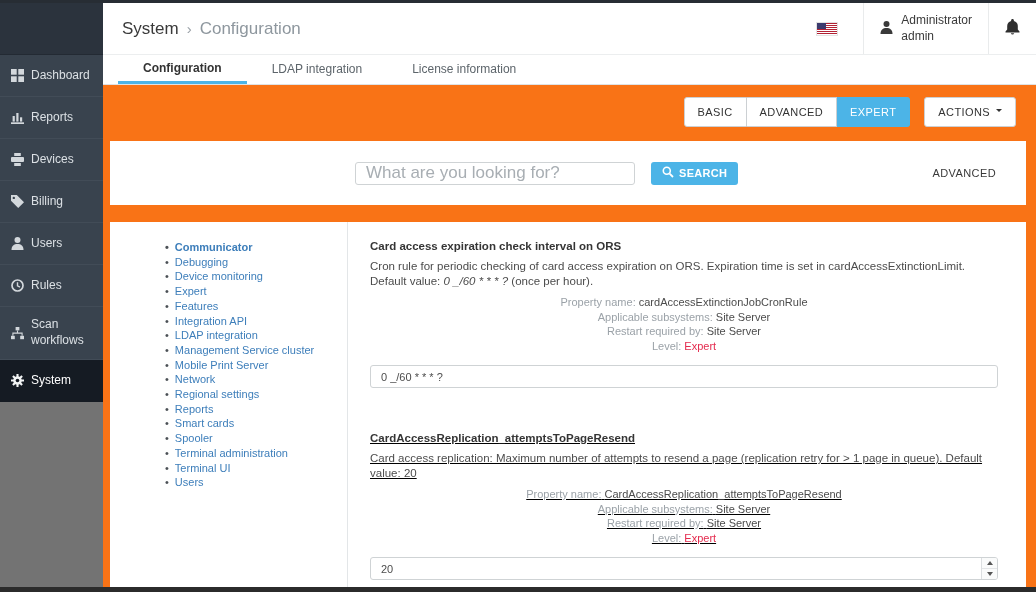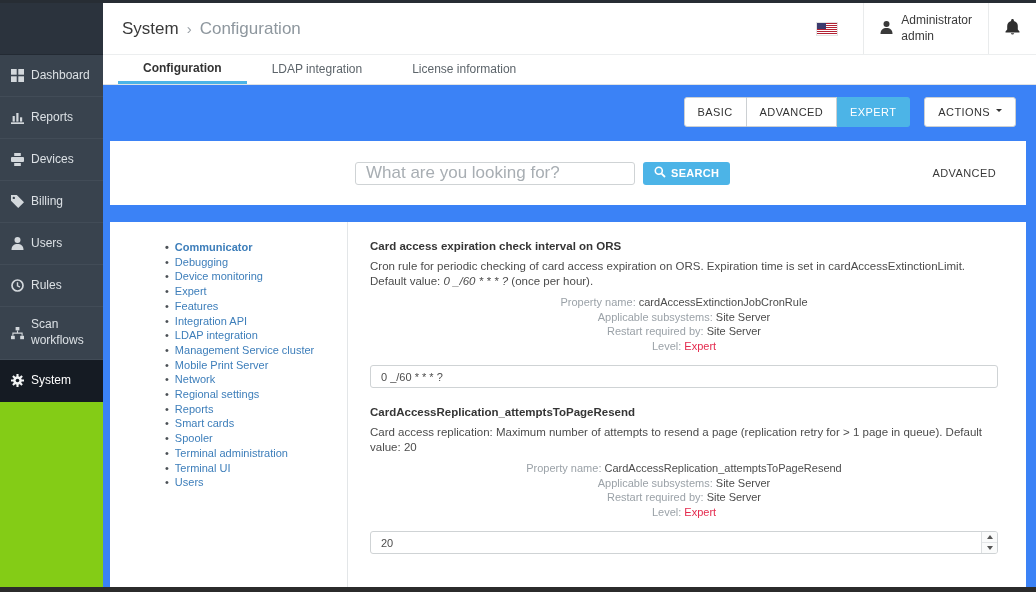--- a/index.html
+++ b/index.html
@@ -3,21 +3,21 @@
 <meta charset="utf-8">
 <style>
   * { margin:0; padding:0; box-sizing:border-box; }
   html,body { width:1036px; height:592px; }
   body { font-family:"Liberation Sans", sans-serif; background:#eef0f1; position:relative; overflow:hidden; }
 
   .top-edge { position:absolute; left:0; top:0; width:1036px; height:3px; background:#272d34; z-index:40; }
   .bottom-edge { position:absolute; left:0; bottom:0; width:1036px; height:5px; background:#2b2b2b; z-index:40; }
 
   
-  .sidebar { position:absolute; left:0; top:0; width:103px; height:592px; background:#84cc16; z-index:10; }
+  .sidebar { position:absolute; left:0; top:0; width:103px; height:592px; background:#737373; z-index:10; }
   .logo-area { height:55px; background:#2b333d; border-bottom:1px solid #232a33; }
   .nav-item { display:flex; align-items:center; height:42px; padding-left:10px; background:#39434e;
               border-bottom:1px solid #424c57; color:#dbe0e4; font-size:12px; cursor:pointer; }
   .nav-item.tall { height:53px; }
   .nav-item.active { background:#151b23; border-bottom-color:#151b23; color:#fff; }
   .nav-icon { width:14px; flex:none; display:flex; justify-content:center; margin-right:7px; }
   .nav-label { line-height:1.3; max-width:66px; }
 
   
   .main { position:absolute; left:103px; top:3px; width:933px; height:589px; }
@@ -32,42 +32,42 @@
   .header-cell.first { border-left:none; padding:0 26px; }
   .flag { width:20px; height:12px; position:relative;
           background:repeating-linear-gradient(180deg,#b22234 0 1px,#fff 1px 1.93px); box-shadow:0 0 0 1px #e3e3e3; }
   .flag::after { content:""; position:absolute; left:0; top:0; width:9px; height:6.5px; background:#3c3b6e; }
   .user-text { font-size:12px; color:#3a3a3a; line-height:1.3; margin-left:8px; }
 
   .tabbar { height:30px; background:#fff; border-bottom:1px solid #dfe2e4; display:flex; padding-left:15px; }
   .tab { font-size:12px; color:#5d656b; padding:0 25px; line-height:29px; cursor:pointer; }
   .tab.active { color:#333; font-weight:bold; border-bottom:3px solid #4cb4e7; line-height:26px; }
 
-  .content { position:relative; height:507px; background:#3b82f6; }
+  .content { position:relative; height:507px; background:#f97316; }
 
   
   .level-toolbar { position:absolute; top:12px; right:20px; display:flex; align-items:center; }
   .btn { height:30px; line-height:28px; padding:0 13px; background:#fff; border:1px solid #ccd0d3;
          font-size:11px; color:#333; letter-spacing:.4px; cursor:pointer; font-family:inherit; }
   .btn-group { display:flex; }
   .btn-group .btn + .btn { border-left:none; }
   .btn-group .btn:first-child { border-radius:3px 0 0 3px; }
   .btn-group .btn:last-child { border-radius:0 3px 3px 0; }
   .btn.active { background:#4cb4e7; border-color:#4cb4e7; color:#fff; }
   .btn-actions { margin-left:14px; border-radius:3px; }
   .caret-down { display:inline-block; width:0; height:0; border:3.5px solid transparent; border-top-color:#333;
                 margin-left:6px; vertical-align:1px; }
 
   
   .search-panel { position:absolute; left:7px; top:56px; width:916px; height:64px; background:#fff; }
   .search-row { display:flex; align-items:center; height:100%; padding-left:245px; }
   .search-input { width:280px; height:23px; border:1px solid #cfd3d5; border-radius:3px; padding:0 10px;
                   font-size:17px; color:#555; font-family:inherit; outline:none; }
   .search-input::placeholder { color:#a8aeb3; }
-  .search-btn { height:23px; margin-left:8px; background:#4cb4e7; border:none; border-radius:3px; color:#fff;
+  .search-btn { height:23px; margin-left:16px; background:#4cb4e7; border:none; border-radius:3px; color:#fff;
                 font-size:11px; font-weight:bold; letter-spacing:.3px; padding:0 11px; display:flex;
                 align-items:center; gap:5px; cursor:pointer; font-family:inherit; }
   .adv-link { position:absolute; right:30px; top:50%; transform:translateY(-50%); font-size:11px; color:#3a3a3a;
               letter-spacing:.4px; cursor:pointer; }
 
   
   .content-panel { position:absolute; left:7px; top:137px; width:916px; bottom:0; background:#fff; display:flex; }
   .cat-col { width:238px; flex:none; border-right:1px solid #e3e6e8; padding:18px 10px 0 55px; }
   .cat-item { font-size:11px; line-height:14.7px; color:#3d7eba; white-space:nowrap; cursor:pointer; }
   .cat-item::before { content:"•"; color:#4b5055; margin-right:6px; }
@@ -84,21 +84,21 @@
   .meta-value.red { color:#e42b4e; }
   .setting-input-wrap { margin-top:12px; position:relative; }
   .setting-input { width:100%; height:23px; border:1px solid #cfd3d5; border-radius:3px; padding:0 10px;
                    font-size:11px; color:#4c4c4c; font-family:inherit; outline:none; background:#fff; }
   .spinner { position:absolute; right:1px; top:1px; bottom:1px; width:16px; border-left:1px solid #dcdfe1;
              display:flex; flex-direction:column; border-radius:0 2px 2px 0; overflow:hidden; }
   .spin-btn { flex:1; background:#fafbfb; display:flex; align-items:center; justify-content:center; cursor:pointer; }
   .spin-btn.down { border-top:1px solid #e3e5e7; }
   .tri-up { width:0; height:0; border:3px solid transparent; border-bottom:4px solid #555; margin-top:-3px; }
   .tri-down { width:0; height:0; border:3px solid transparent; border-top:4px solid #555; margin-bottom:-3px; }
-  .setting-item.second { margin-top:18px; }
+  .setting-item.second { margin-top:44px;text-decoration:underline; }
 </style>
 </head>
 <body>
 
 <div class="top-edge"></div>
 
 <aside class="sidebar">
   <div class="logo-area"></div>
   <nav>
     <div class="nav-item">

